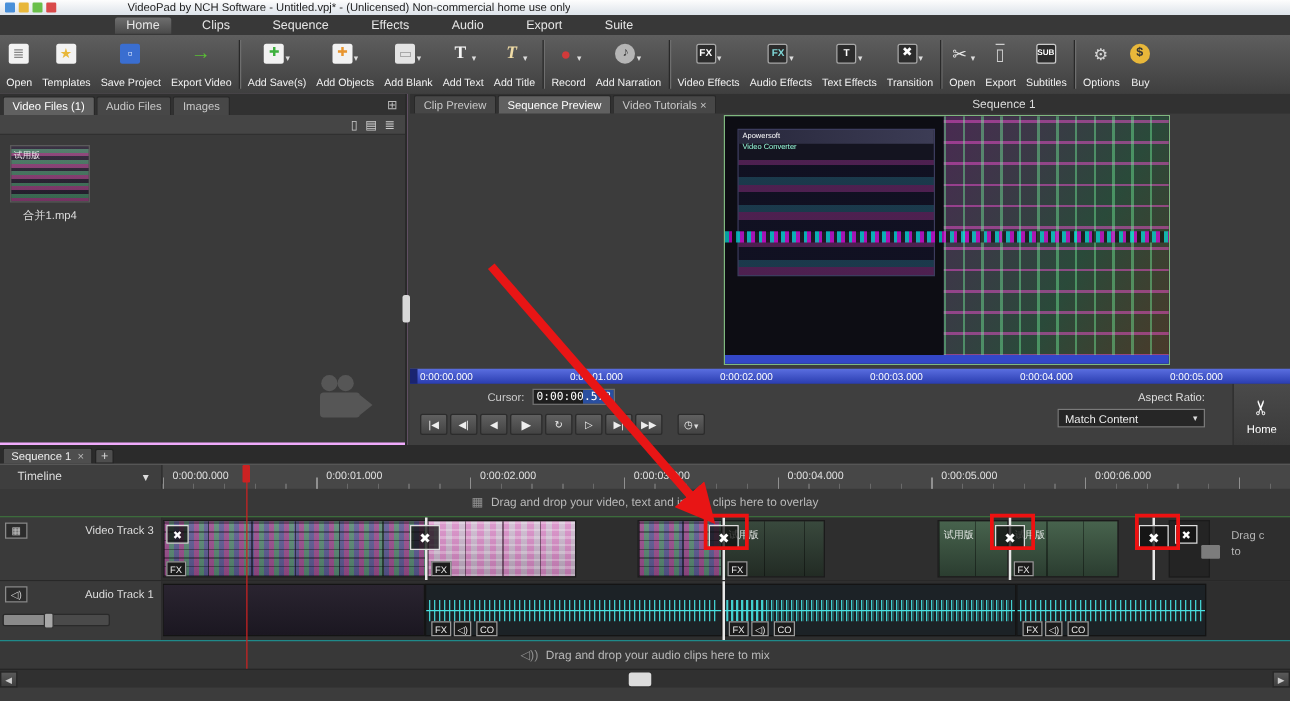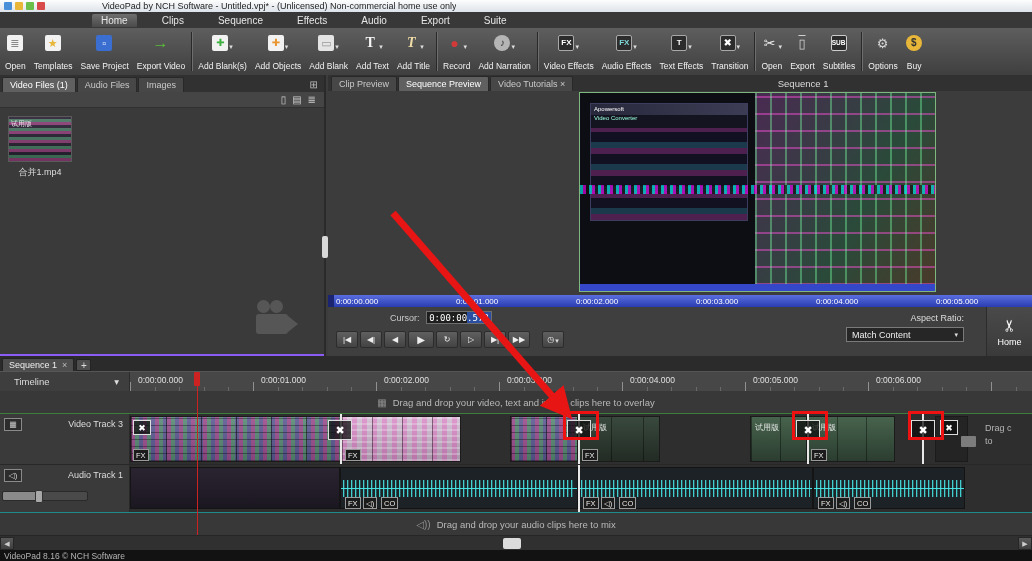--- a/index.html
+++ b/index.html
@@ -45,21 +45,21 @@
   .i19{background:#e8b73a;color:#333;border-radius:50%;font-weight:bold;font-size:10px}
 
   
   .watermark{position:absolute;left:2px;top:0;z-index:60;pointer-events:none}
   .wm-row{display:flex;align-items:center;gap:3px}
   .wm-logo{width:15px;height:15px;border-radius:2px;background:linear-gradient(135deg,#e33 0 25%,#fa3 25% 50%,#3a6 50% 75%,#36c 75%)}
   .wm-title{font-size:14px;font-weight:bold;color:#fff;text-shadow:1px 1px 0 #d22,-1px -1px 0 #d22,1px -1px 0 #d22,-1px 1px 0 #d22}
   .wm-url{margin-top:1px;display:inline-block;background:#d22;color:#fff;font-size:9px;padding:1px 5px;border-radius:2px}
 
   
-  .media{position:absolute;top:75px;left:0;width:326px;height:281px;background:#8b5cf6;border-right:2px solid #2a2a2a}
+  .media{position:absolute;top:75px;left:0;width:326px;height:281px;background:#f0abfc;border-right:2px solid #2a2a2a}
   .mtabs{height:17px;background:#313131;display:flex;align-items:flex-end;padding:0 2px;gap:1px}
   .tab{padding:2px 7px;background:#474747;color:#c9c9c9;font-size:9px;border:1px solid #282828;border-bottom:none;border-radius:2px 2px 0 0;white-space:nowrap}
   .tab.active{background:#606060;color:#fff}
   .mgrid{margin-left:auto;color:#bbb;font-size:10px;padding:0 4px 2px}
   .mtools{height:16px;display:flex;justify-content:flex-end;align-items:center;gap:6px;padding:0 8px;background:#454545;border-bottom:1px solid #303030;color:#ccc;font-size:10px}
   .mbody{position:relative;height:246px;background:#3a3a3a}
   .thumb{position:absolute;left:8px;top:8px;width:64px;height:46px;border:1px solid #5a5a5a;background:repeating-linear-gradient(0deg,rgba(255,80,200,.35) 0 3px,rgba(80,255,160,.3) 3px 6px,rgba(20,20,40,.45) 6px 9px),linear-gradient(#5a4a5a,#2a222a)}
   .thumb .tt{position:absolute;left:2px;top:2px;font-size:7px;color:rgba(255,255,255,.85)}
   .thumb-label{position:absolute;left:8px;top:58px;width:64px;text-align:center;font-size:9px;color:#ddd}
   .camera{position:absolute;right:24px;bottom:20px;width:44px;height:34px;opacity:.85}
@@ -203,21 +203,21 @@
           <span class="caret"></span>
         </span>
         <span class="lab">Export Video</span>
       </div>
     <div class="tsep"></div>
     <div class="tbtn">
         <span class="ticon">
           <span class="chip i4">✚</span>
           <span class="caret">▾</span>
         </span>
-        <span class="lab">Add Blank(s)</span>
+        <span class="lab">Add Save(s)</span>
       </div>
     <div class="tbtn">
         <span class="ticon">
           <span class="chip i5">✚</span>
           <span class="caret">▾</span>
         </span>
         <span class="lab">Add Objects</span>
       </div>
     <div class="tbtn">
         <span class="ticon">
@@ -518,23 +518,20 @@
       <span>Drag and drop your audio clips here to mix</span>
     </div>
 
     <div class="tl-scroll">
       <span class="sbtn" style="left:0">◀</span>
       <span class="sthumb"></span>
       <span class="sbtn" style="right:0">▶</span>
     </div>
   </div>
 
-  <div class="statusbar">
-    <span>VideoPad 8.16 © NCH Software</span>
-  </div>
 
   <div class="playhead-cap"></div>
   <div class="playhead-line"></div>
 
   <div class="red-box" style="left:563px;top:411px;width:36px;height:29px"></div>
   <div class="red-box" style="left:792px;top:411px;width:36px;height:29px"></div>
   <div class="red-box" style="left:908px;top:411px;width:36px;height:29px"></div>
 
   <svg class="arrow-svg" width="1032" height="561" viewBox="0 0 1032 561">
     <defs>

